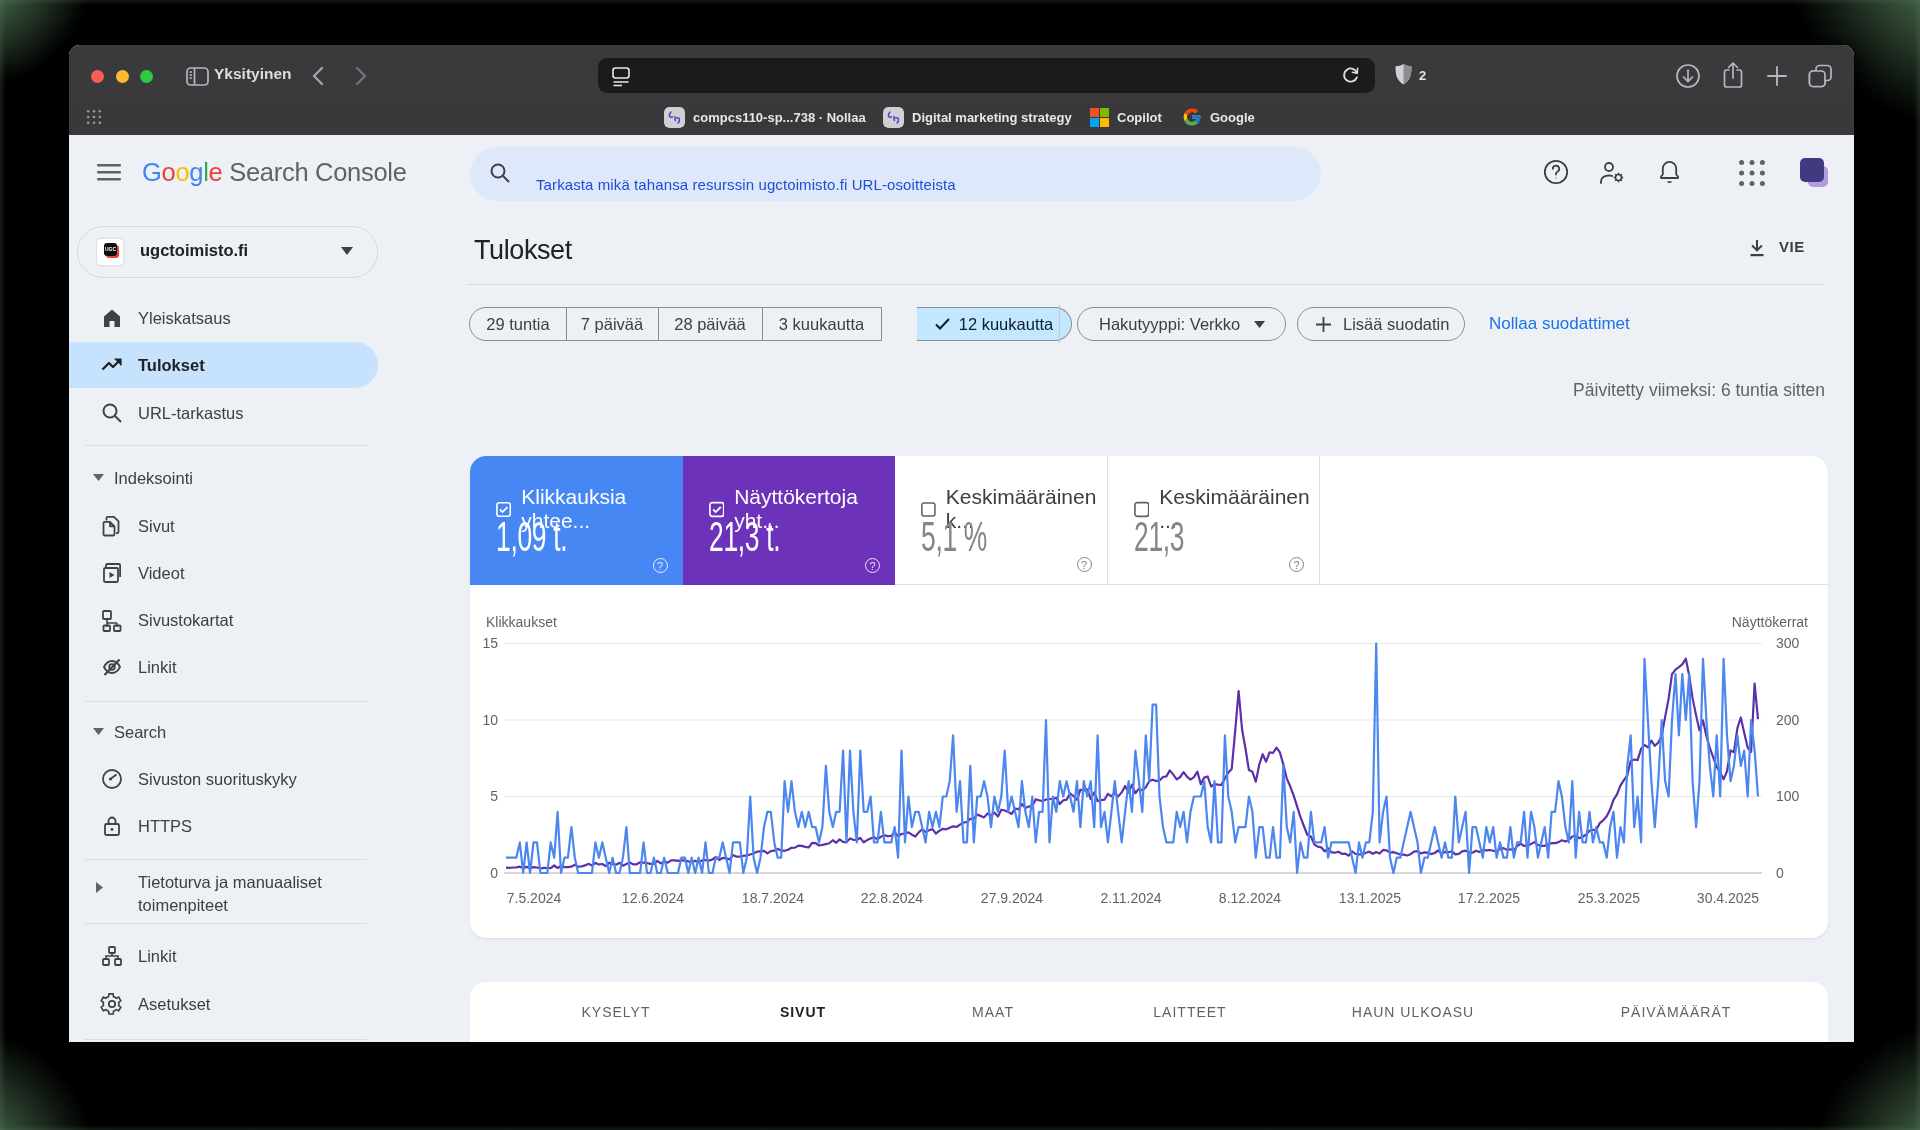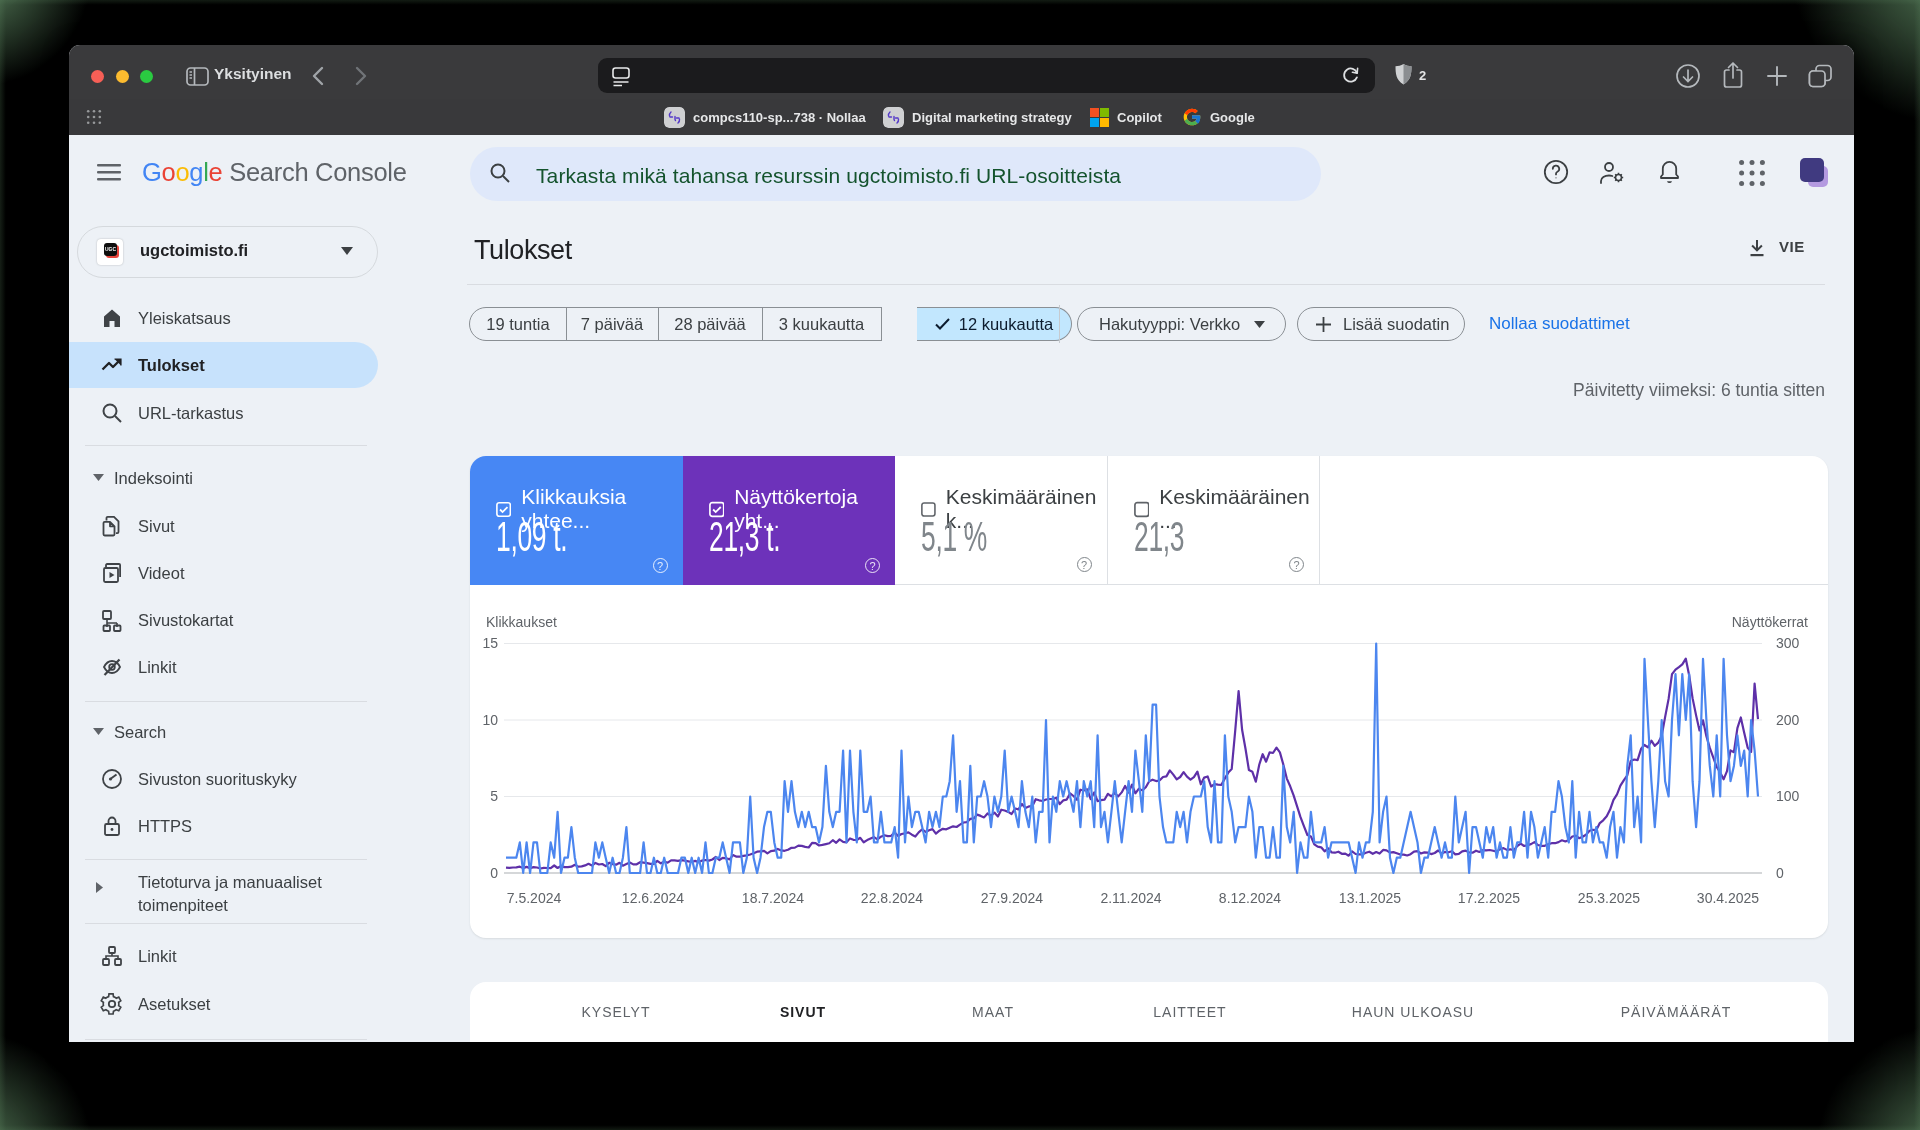--- a/index.html
+++ b/index.html
@@ -28,21 +28,21 @@
   .ybar-txt { left:214px; top:65px; font-size:15.5px; font-weight:700; color:#dcdee0; }
   .urlbar { left:598px; top:58px; width:777px; height:35px; border-radius:9px; background:#1b1b1d; }
   .urltxt { left:598px; top:66px; width:727px; text-align:center; font-size:14.5px; font-weight:700; color:#f2f3f4; }
   .bm { position:absolute; top:106px; height:22px; display:flex; align-items:center; gap:8px;
         font-size:13px; font-weight:700; color:#e6e7e8; }
   .fav { width:21px; height:21px; border-radius:5px; }
   
   .page { left:69px; top:135px; width:1785px; height:907px; background:#edf1f6; }
   .gsc-logo { left:142px; top:158px; font-size:25.5px; letter-spacing:-.3px; color:#5f6368; }
   .searchpill { left:470px; top:147px; width:851px; height:54px; border-radius:27px; background:#dfe8fa; }
-  .searchtxt { left:536px; top:164px; font-size:21px; letter-spacing:.1px; color:#14532d; }
+  .searchtxt { left:536px; top:176px; font-size:15px; letter-spacing:.1px; color:#1d4ed8; }
   .hdr-ic { color:#44474a; }
   
   .proppill { left:77px; top:226px; width:301px; height:52px; border-radius:26px; border:1px solid #d5d9dd; }
   .propfav { position:absolute; left:97px; top:239px; width:26px; height:26px; border-radius:4px; background:#fff;
              box-shadow:0 0 2px rgba(0,0,0,.25); }
   .proptxt { left:140px; top:241px; font-size:16.5px; font-weight:700; color:#202124; }
   .navitem { left:138px; font-size:16.5px; color:#3c4043; }
   .navhead { left:114px; font-size:16.5px; color:#3c4043; }
   .navpill { left:69px; top:342px; width:309px; height:46px; border-radius:0 23px 23px 0; background:#c7e2fc; }
   .navsel { left:138px; font-size:16.5px; font-weight:700; color:#202124; }
@@ -316,21 +316,21 @@
   <div class="navitem" style="top:995px;">Asetukset</div>
   <div class="sdiv" style="top:1039px;"></div>
 
   <div class="h1" style="position:absolute;">Tulokset</div>
   <svg style="left:1747px;top:238px;" width="20" height="20" viewBox="0 0 20 20" fill="#3c4043">
         <path d="M9 2 h2 v8 l3.2-3.2 1.4 1.4 L10 13.8 4.4 8.2 5.8 6.8 9 10 Z"></path>
         <rect x="3.5" y="16" width="13" height="2.2"></rect>
       </svg>
   <div class="vie" style="position:absolute;">VIE</div>
   <div class="mdiv" style="position:absolute;"></div>
-  <div class="chip rnd-l" style="left:469px;width:98px;">19 tuntia</div>
+  <div class="chip rnd-l" style="left:469px;width:98px;">29 tuntia</div>
   <div class="chip" style="left:566px;width:93px;border-left:none;">7 päivää</div>
   <div class="chip" style="left:658px;width:105px;border-left:none;">28 päivää</div>
   <div class="chip" style="left:762px;width:120px;border-left:none;">3 kuukautta</div>
   <div class="chip chipsel rnd-r" style="left:917px;width:155px;border-left:none;"><svg style="margin-right:9px;" width="15" height="12" viewBox="0 0 15 12" fill="none" stroke="#0d1c2e" stroke-width="2">
           <path d="M1 6.5 L5 10.5 L14 1"></path>
         </svg>12 kuukautta</div>
   <div style="left:1059px;top:305px;width:1px;height:38px;background:#c6cacf;"></div>
   <div class="chip2" style="left:1077px;width:209px;padding-left:21px;">Hakutyyppi: Verkko<svg style="margin-left:14px;" width="11" height="7" viewBox="0 0 11 7" fill="#3c4043">
           <path d="M0 0 h11 l-5.5 7 Z"></path>
         </svg></div>

